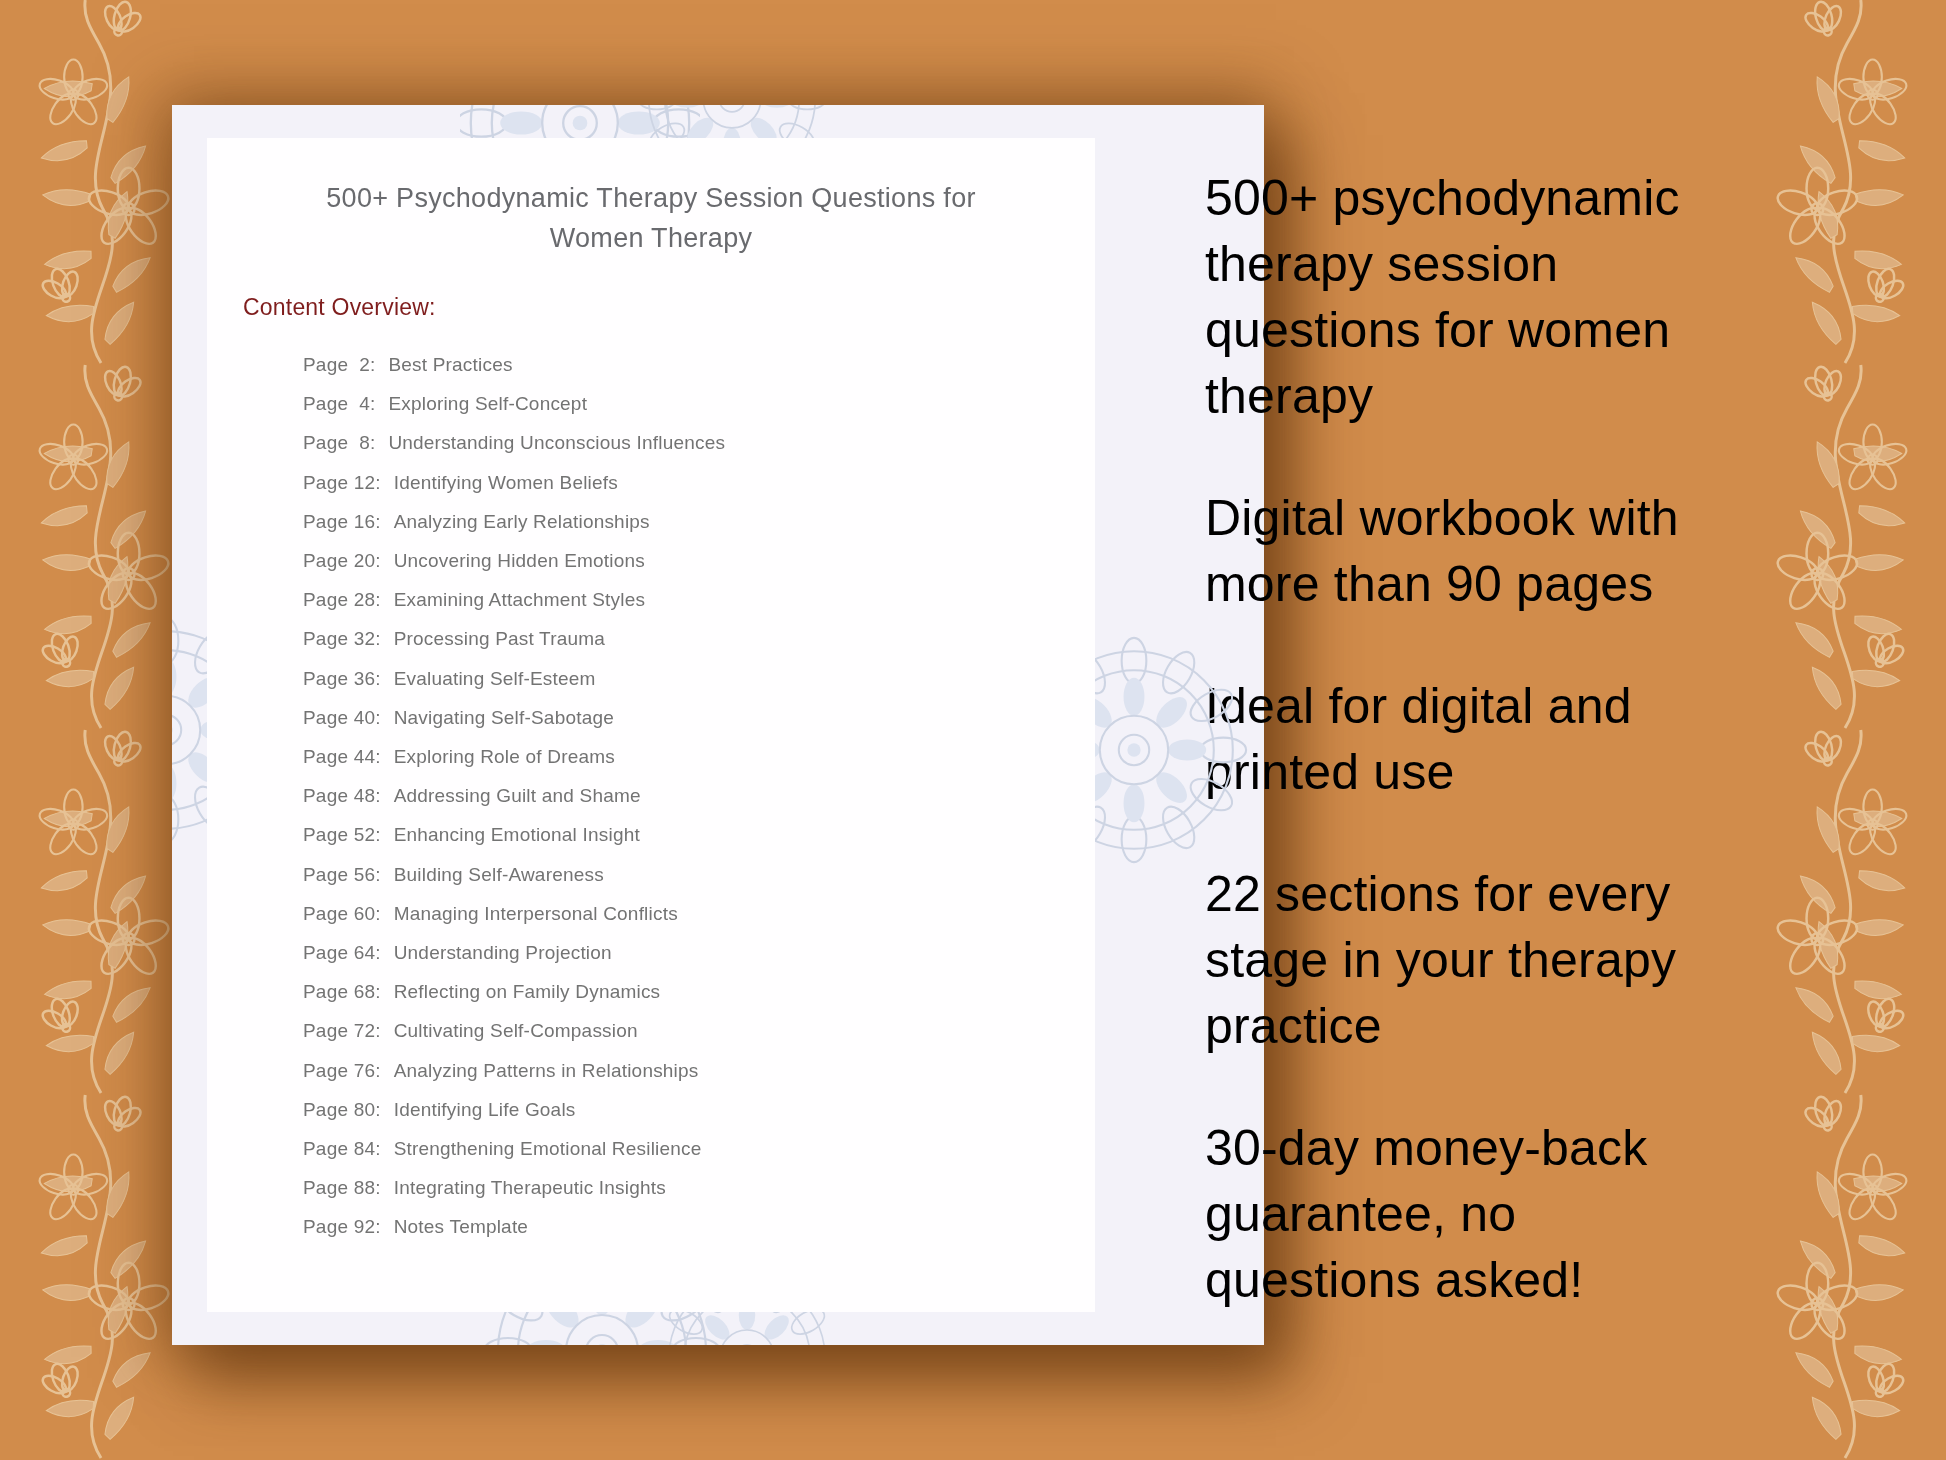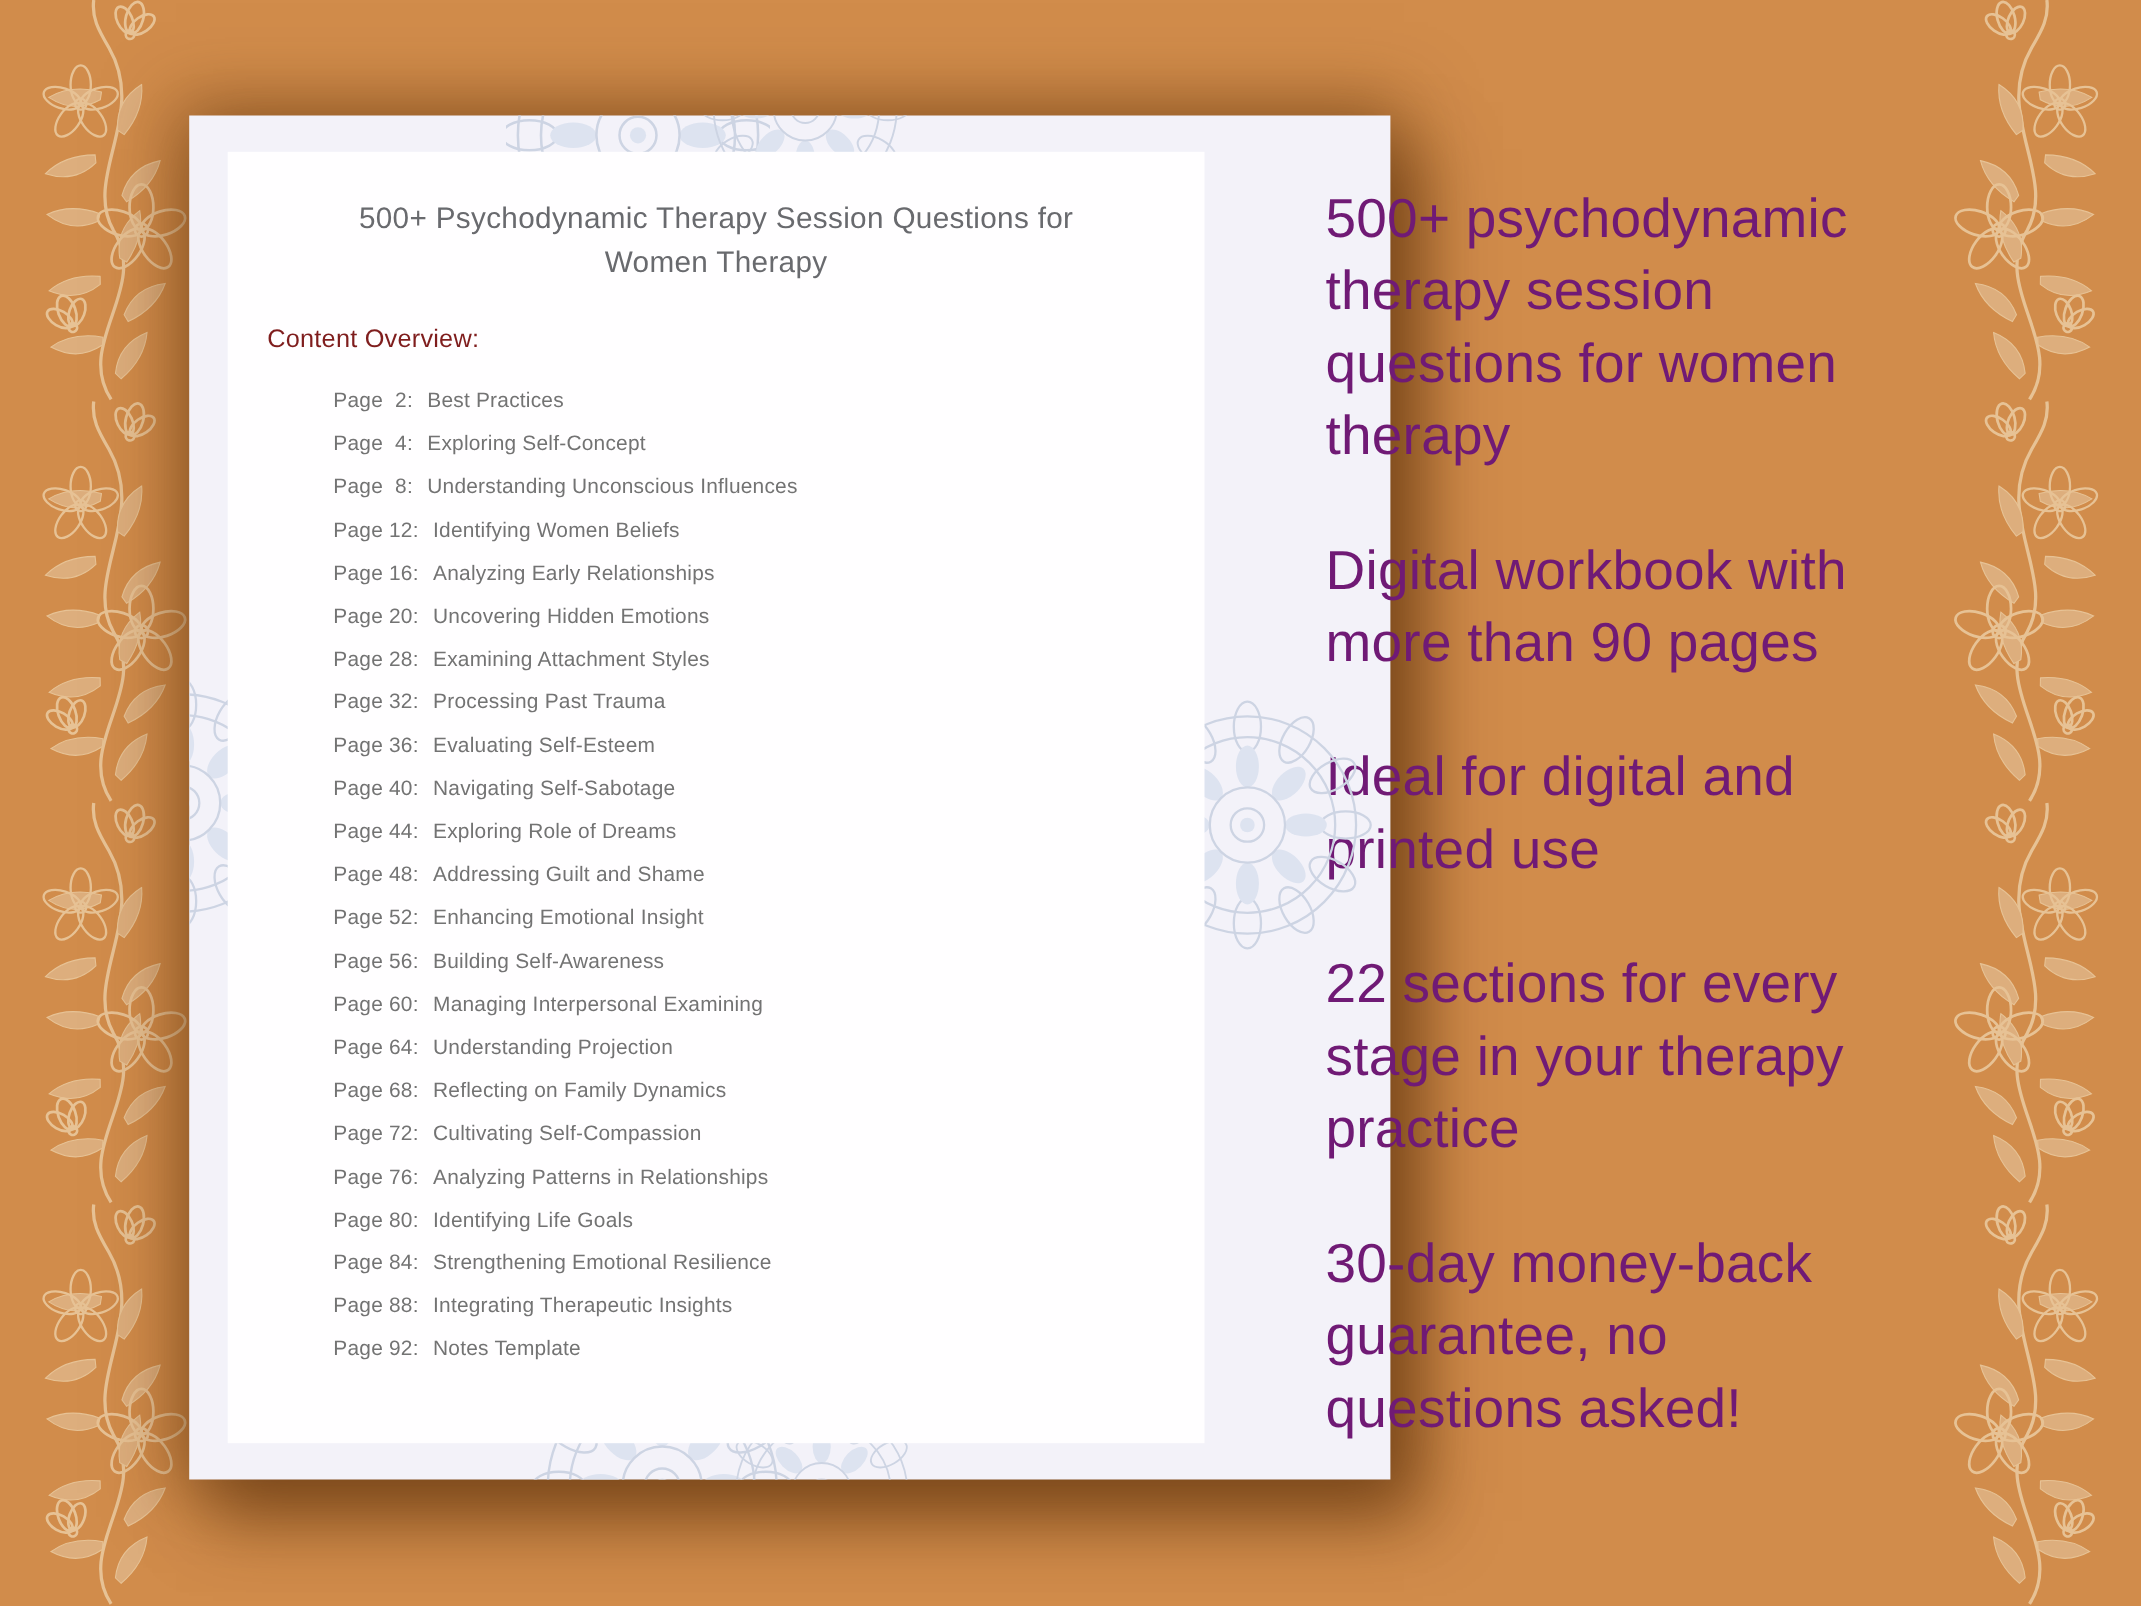--- a/index.html
+++ b/index.html
@@ -35,21 +35,21 @@
   }
   .toc { margin:24px 0 0 96px; padding:0; list-style:none; }
   .toc li { font-size:19px; line-height:39.2px; color:#737373; letter-spacing:.2px; }
   .toc .pg { white-space:pre; display:inline-block; }
   .toc .ti { margin-left:13px; }
 
   
   .marketing { position:absolute; left:1205px; top:165px; width:740px; }
   .bullet {
     margin:0 0 56px 0; font-size:50px; line-height:66px; font-weight:400;
-    color:#701a75; white-space:pre-line; letter-spacing:.2px;
+    color:#000000; white-space:pre-line; letter-spacing:.2px;
   }
 </style>
 </head>
 <body>
 
 <svg width="0" height="0" style="position:absolute" aria-hidden="true">
   <defs>
     <path id="leafP" d="M0 0 Q16 -22 44 -18 Q30 2 2 7 Z"></path>
     <g id="flower5" fill="none" stroke-width="2.5">
       <ellipse cx="0" cy="-21" rx="11" ry="21"></ellipse>
@@ -190,21 +190,21 @@
   <li><span class="pg">Page 40:</span><span class="ti">Navigating Self-Sabotage</span></li>
 
   <li><span class="pg">Page 44:</span><span class="ti">Exploring Role of Dreams</span></li>
 
   <li><span class="pg">Page 48:</span><span class="ti">Addressing Guilt and Shame</span></li>
 
   <li><span class="pg">Page 52:</span><span class="ti">Enhancing Emotional Insight</span></li>
 
   <li><span class="pg">Page 56:</span><span class="ti">Building Self-Awareness</span></li>
 
-  <li><span class="pg">Page 60:</span><span class="ti">Managing Interpersonal Examining</span></li>
+  <li><span class="pg">Page 60:</span><span class="ti">Managing Interpersonal Conflicts</span></li>
 
   <li><span class="pg">Page 64:</span><span class="ti">Understanding Projection</span></li>
 
   <li><span class="pg">Page 68:</span><span class="ti">Reflecting on Family Dynamics</span></li>
 
   <li><span class="pg">Page 72:</span><span class="ti">Cultivating Self-Compassion</span></li>
 
   <li><span class="pg">Page 76:</span><span class="ti">Analyzing Patterns in Relationships</span></li>
 
   <li><span class="pg">Page 80:</span><span class="ti">Identifying Life Goals</span></li>

